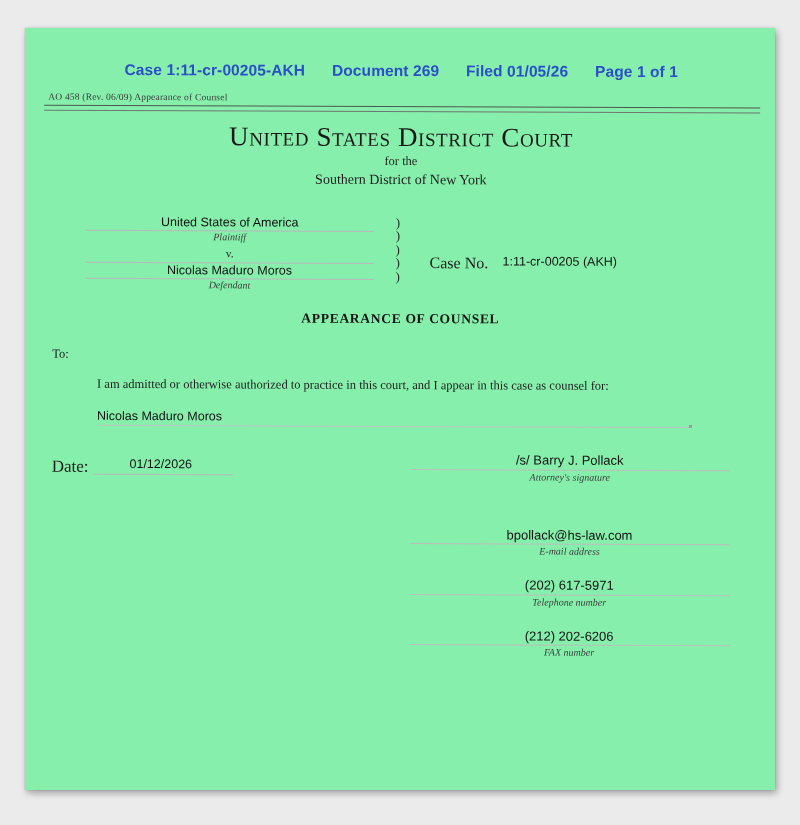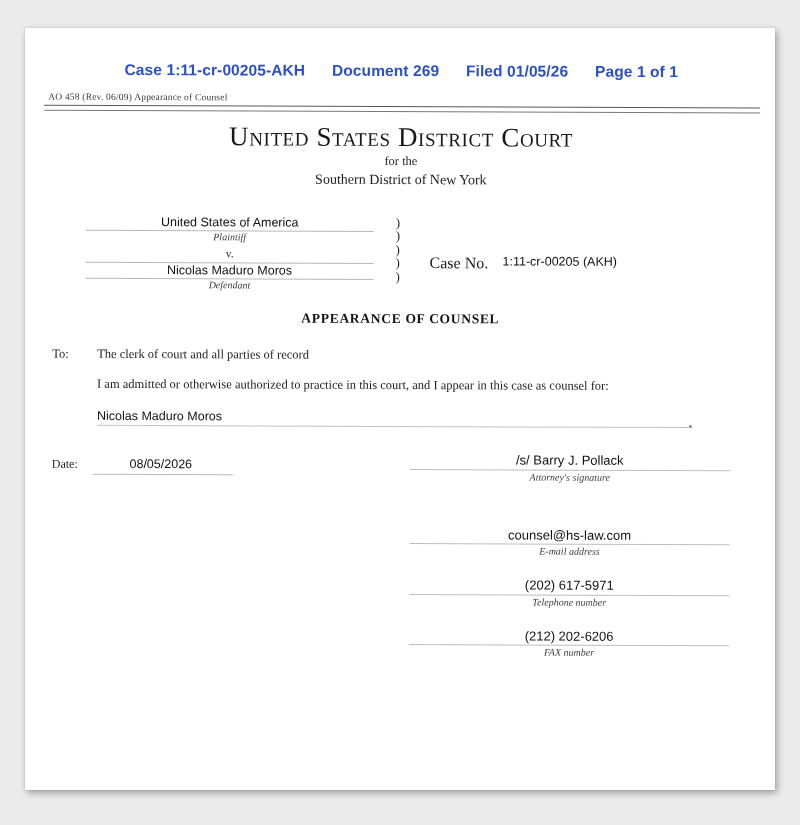--- a/index.html
+++ b/index.html
@@ -15,21 +15,21 @@
     position: relative;
   }
 
   
   #paper {
     position: absolute;
     left: 25px;
     top: 28px;
     width: 750px;
     height: 762px;
-    background: #ffffff;
+    background: #86efac;
     box-shadow: 2px 3px 7px rgba(0,0,0,0.33), 0 0 1px rgba(0,0,0,0.25);
     overflow: hidden;
   }
   
   #ink {
     position: absolute;
     left: 0; top: 0;
     width: 750px; height: 762px;
     transform: rotate(0.22deg);
     transform-origin: 50% 50%;
@@ -226,21 +226,21 @@
     width: 3px;
     height: 3px;
     background: #9a9a9a;
   }
 
   
   #date-label {
     position: absolute;
     left: 27px;
     top: 430px;
-    font-size: 12px;
+    font-size: 17px;
     color: #1c1c1c;
   }
   #date-value {
     position: absolute;
     left: 72px;
     top: 430px;
     width: 128px;
     text-align: center;
     font-family: "Liberation Sans", sans-serif;
     font-size: 12.5px;
@@ -324,48 +324,47 @@
 
       <div id="cap-parens">)<br>)<br>)<br>)<br>)</div>
 
       <div id="caseno-label">Case No.</div>
       <div id="caseno-value">1:11-cr-00205 (AKH)</div>
     </div>
 
     <div id="doc-heading">APPEARANCE OF COUNSEL</div>
 
     <div id="to-label">To:</div>
-    <div id="to-text">The clerk of court and all parties of record</div>
     <div id="admitted-text">I am admitted or otherwise authorized to practice in this court, and I appear in this case as counsel for:</div>
     <div id="client-name">Nicolas Maduro Moros</div>
     <div id="client-rule"></div>
     <div id="client-rule-tip"></div>
 
     <div id="date-label">Date:</div>
-    <div id="date-value">08/05/2026</div>
+    <div id="date-value">01/12/2026</div>
     <div id="date-rule"></div>
 
     <div id="sig-stack">
 
       <div class="sig-field">
         <div class="sig-value">/s/ Barry J. Pollack</div>
         <div class="sig-rule"></div>
         <div class="sig-caption">Attorney's signature</div>
       </div>
 
       <div class="sp-16"></div>
 
 
       <div class="sp-12"></div>
 
 
       <div class="sp-16"></div>
 
       <div class="sig-field">
-        <div class="sig-value">counsel@hs-law.com</div>
+        <div class="sig-value">bpollack@hs-law.com</div>
         <div class="sig-rule"></div>
         <div class="sig-caption">E-mail address</div>
       </div>
 
       <div class="sp-20"></div>
 
       <div class="sig-field">
         <div class="sig-value">(202) 617-5971</div>
         <div class="sig-rule"></div>
         <div class="sig-caption">Telephone number</div>

